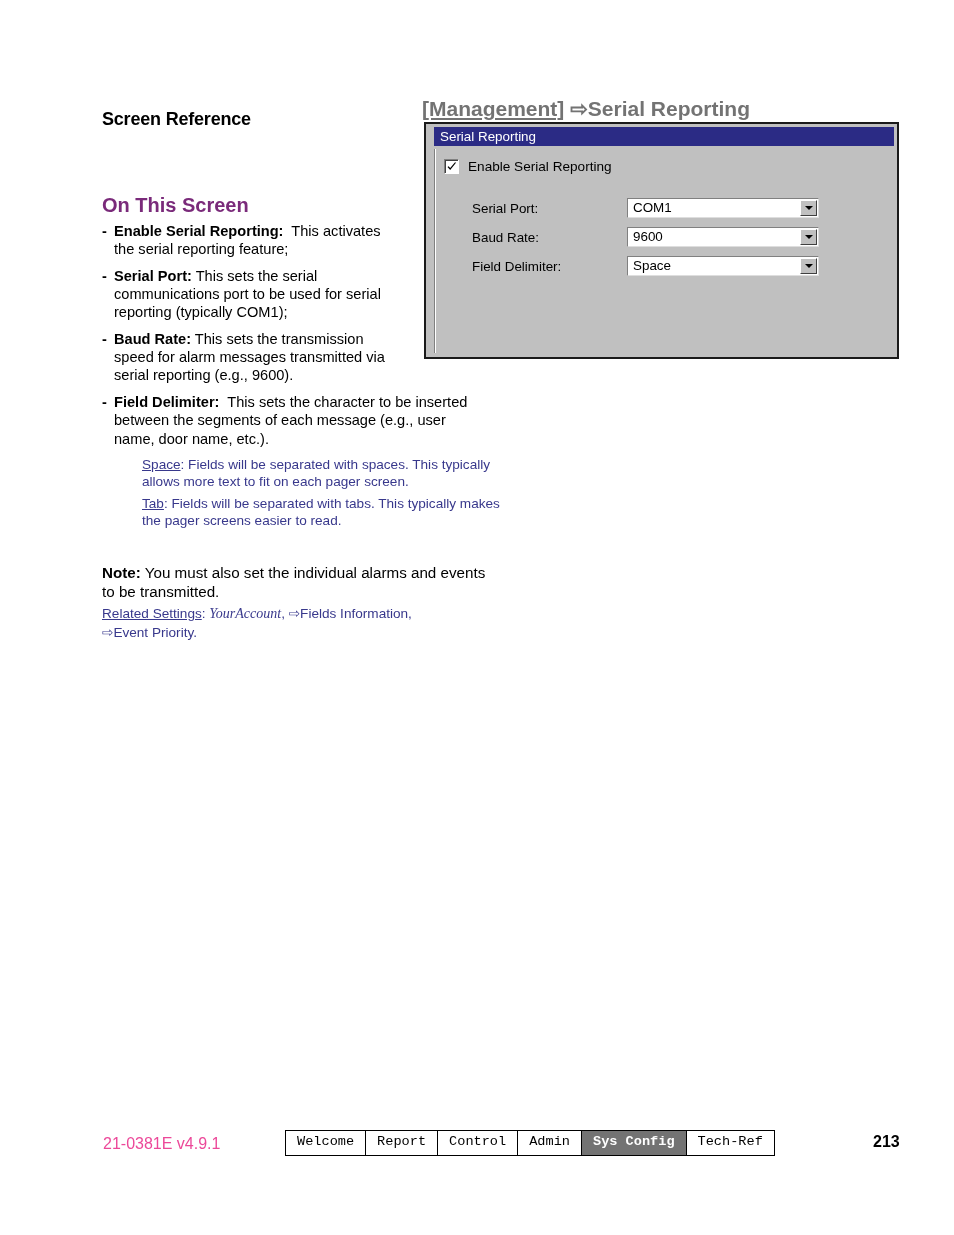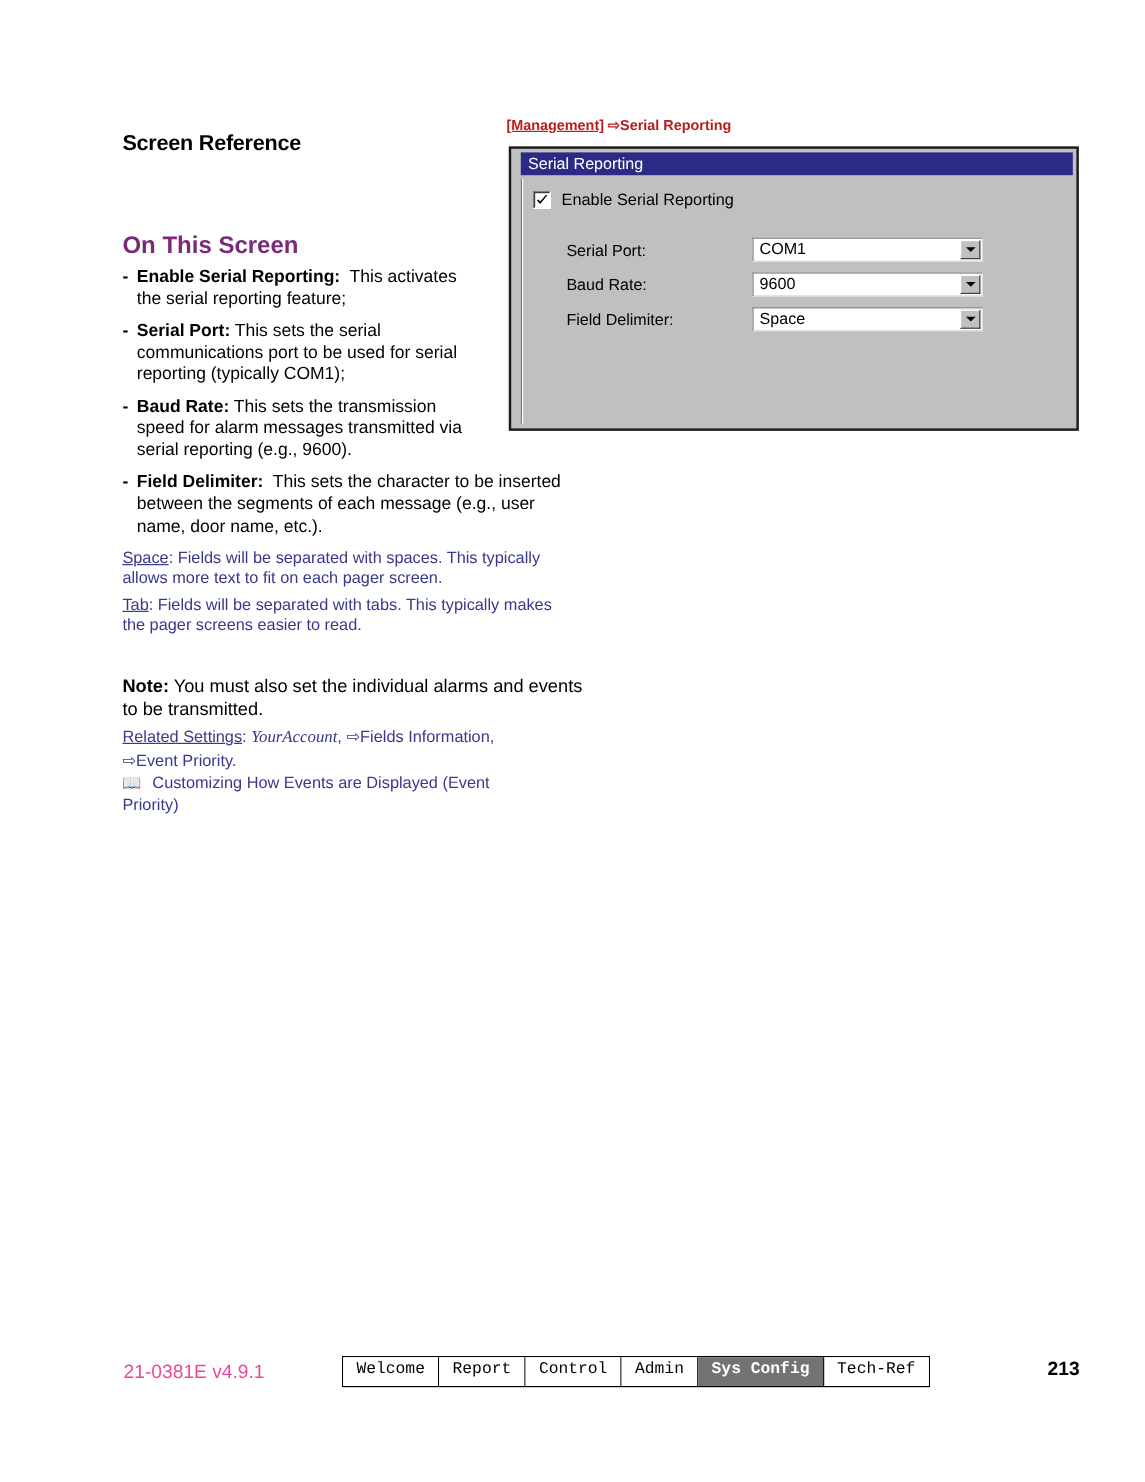--- a/index.html
+++ b/index.html
@@ -62,20 +62,21 @@
   }
   ul.bullets > li .term {
     font-weight: bold;
   }
 
   .blue-note {
     color: #38388C;
     font-size: 13.6px;
     line-height: 1.26;
     margin-bottom: 5px;
+    margin-left: 40px;
   }
   .blue-note .lead {
     text-decoration: underline;
   }
 
   #note-block {
     margin-top: 34px;
   }
   #note-text {
     font-size: 15.2px;
@@ -112,23 +113,23 @@
     margin-right: 5px;
     font-size: 13px;
     letter-spacing: 0;
   }
 
   
   #dialog-header {
     position: absolute;
     left: 422px;
     top: 97px;
-    font-size: 12px;
-    font-weight: bold;
-    color: #b91c1c;
+    font-size: 21px;
+    font-weight: bold;
+    color: #737373;
     white-space: nowrap;
   }
   #dialog-header .mgmt {
     text-decoration: underline;
   }
 
   #serial-dialog {
     position: absolute;
     left: 424px;
     top: 122px;
@@ -340,23 +341,20 @@
 
   <div id="note-block">
     <div id="note-text" style="width:385px;">
       <span class="note-label">Note:</span><span> You must also set the individual alarms and events to be transmitted.</span>
     </div>
 
     <div id="related-settings" style="width:376px;">
       <span class="rs-label">Related Settings</span><span>:  </span><span class="acct">YourAccount</span><span>, ⇨Fields Information,</span><br><span>⇨Event Priority.</span>
     </div>
 
-    <div id="ref-line" style="width:355px;">
-      <span class="book-icon">📖</span><span> Customizing How Events are Displayed (Event Priority)</span>
-    </div>
   </div>
 </div>
 
 <div id="dialog-header">
   <span class="mgmt">[Management]</span><span> ⇨</span><span>Serial Reporting</span>
 </div>
 
 <div id="serial-dialog">
 
   <div id="dialog-titlebar">Serial Reporting</div>

